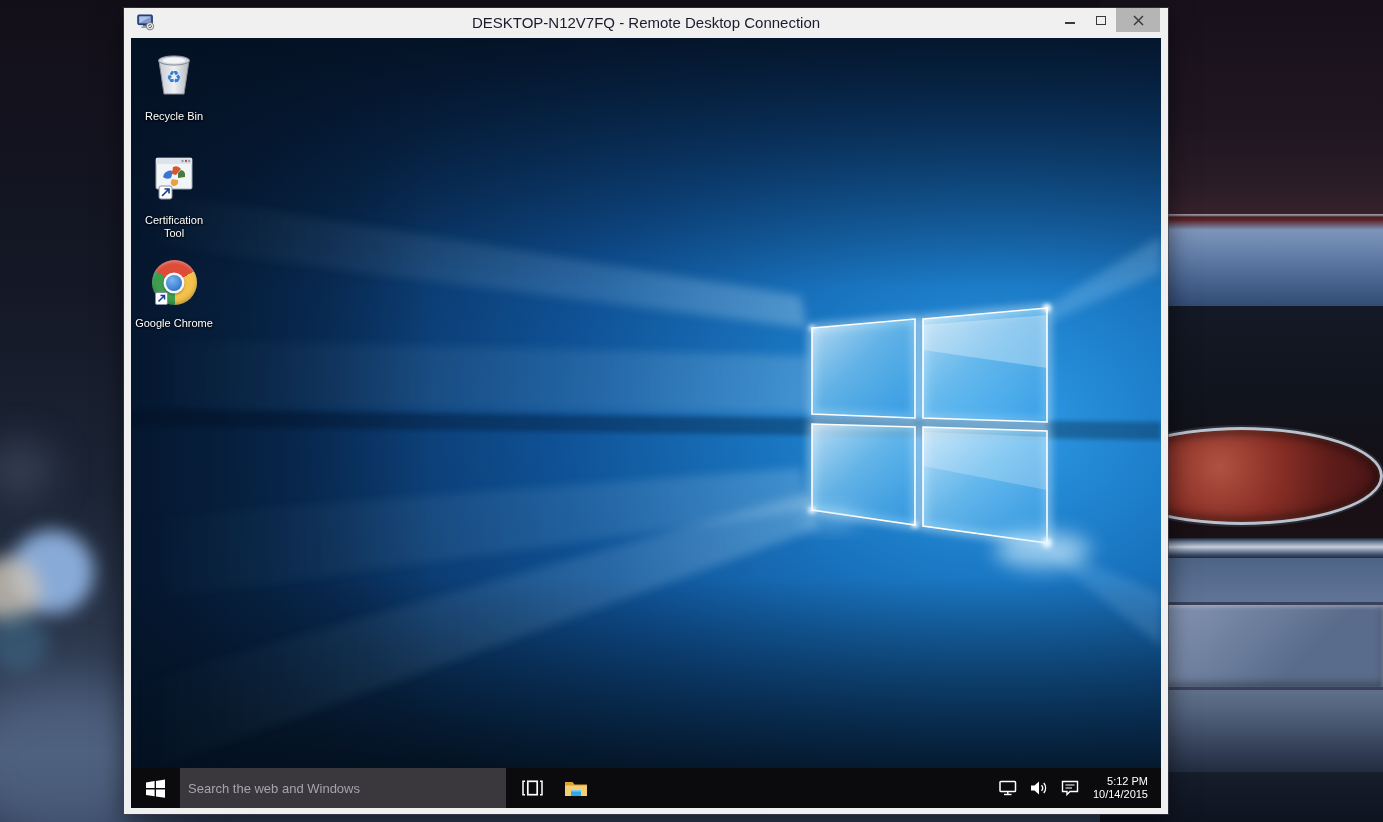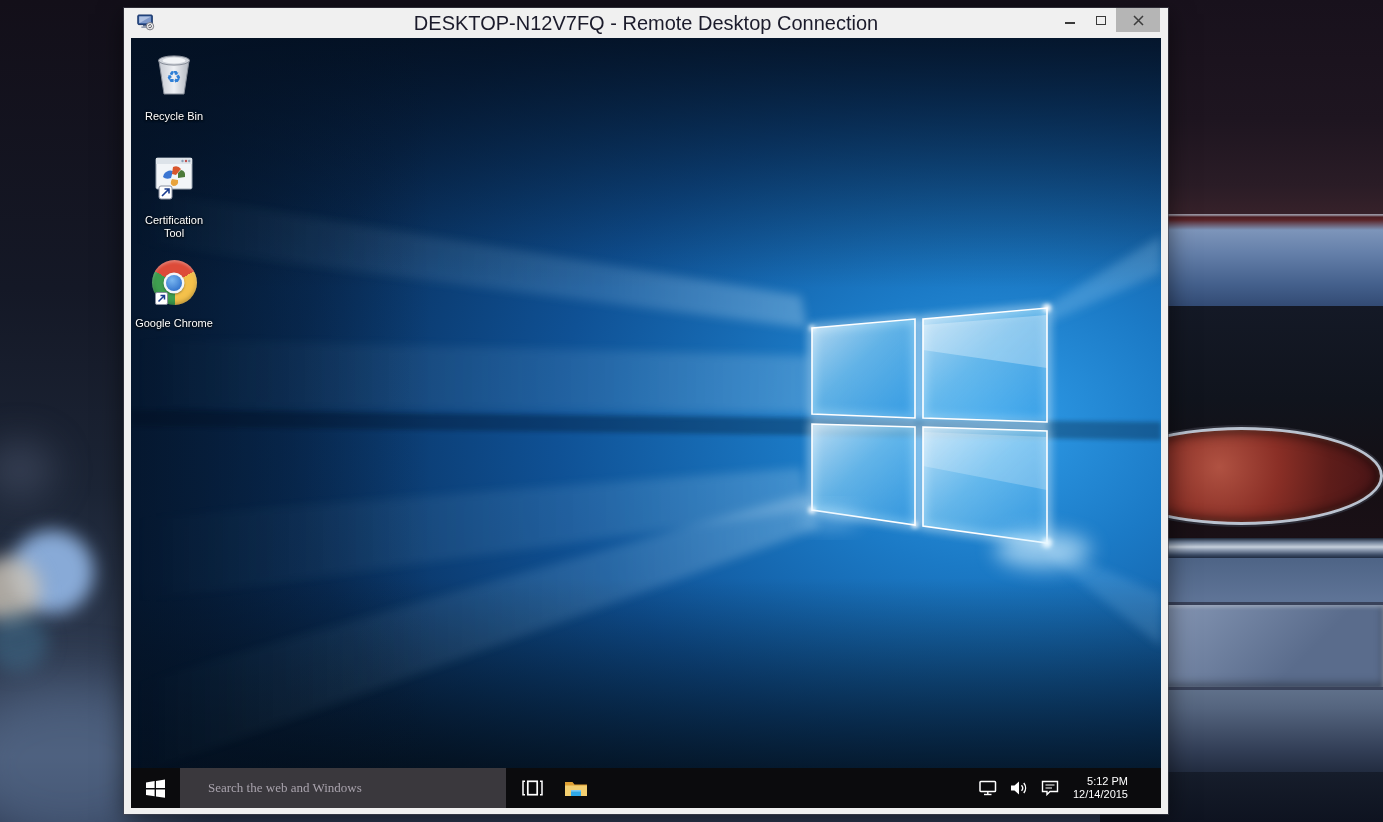--- a/index.html
+++ b/index.html
@@ -29,21 +29,21 @@
     box-shadow:inset 0 2px 4px rgba(255,255,255,.35),inset 0 -4px 8px rgba(0,0,0,.35)}
   .plate-sticker{position:absolute;left:6px;top:9px;background:#3c4158;color:#e9e6dc;font-size:10px;font-weight:bold;
     padding:1px 3px;border-radius:2px;letter-spacing:.5px}
   .plate-letters{position:absolute;left:5px;top:32px;font-size:32px;font-weight:bold;color:#d3dae8;letter-spacing:2px;
     transform:skewX(-4deg) rotate(-2deg);text-shadow:1px 1px 0 #2a3045,2px 2px 3px rgba(0,0,0,.7)}
   
   .rdp-window{position:absolute;left:124px;top:8px;width:1044px;height:806px;background:#f0f0f0;
     box-shadow:0 0 0 1px rgba(70,70,80,.55),0 6px 24px rgba(0,0,0,.55)}
   .titlebar{position:relative;height:30px;background:#f0f0f0}
   .rdp-app-icon{position:absolute;left:13px;top:6px;width:18px;height:17px}
-  .title{text-align:center;line-height:30px;font-size:20px;color:#1b1b2b;white-space:nowrap}
+  .title{text-align:center;line-height:30px;font-size:15px;color:#1b1b2b;white-space:nowrap}
   .controls{position:absolute;right:8px;top:0;height:24px;display:flex}
   .ctrl{width:31px;height:24px;display:flex;align-items:center;justify-content:center;border:none;background:transparent;cursor:pointer}
   .ctrl.close{width:44px;background:#b5b5b5}
   .glyph-min{width:10px;height:2px;background:#3a3a3a;margin-top:5px}
   .glyph-max{width:10px;height:9px;border:1.5px solid #3a3a3a;background:transparent}
   
   .remote-screen{position:absolute;left:7px;top:30px;width:1030px;height:770px;background:#0a3764;overflow:hidden}
   .wallpaper{position:absolute;left:0;top:0}
   .desk-icon{position:absolute;left:4px;width:78px;display:flex;flex-direction:column;align-items:center;cursor:pointer}
   .di-0{top:8px}.di-1{top:112px}.di-2{top:215px}.di-3{top:318px}
@@ -57,27 +57,27 @@
     box-shadow:inset 0 2px 3px rgba(255,255,255,.3),inset 0 -2px 4px rgba(0,0,0,.25)}
   .chrome-white{position:absolute;left:50%;top:50%;transform:translate(-50%,-50%);width:21px;height:21px;border-radius:50%;
     background:#f4f6f8;box-shadow:0 1px 2px rgba(0,0,0,.35)}
   .chrome-blue{position:absolute;left:50%;top:50%;transform:translate(-50%,-50%);width:16px;height:16px;border-radius:50%;
     background:radial-gradient(circle at 38% 32%,#7ab6f0,#3a7bd0 70%,#2c5fa8)}
   
   .taskbar{position:absolute;left:0;bottom:0;width:1030px;height:40px;background:#0b0b0d;display:flex;align-items:stretch}
   .start-btn{width:49px;display:flex;align-items:center;justify-content:center;background:transparent;border:none;cursor:pointer}
   .search-box{width:326px;background:#3a383d;display:flex;align-items:center}
   .search-box input{flex:1;background:transparent;border:none;outline:none;color:#cfc8d2;font-size:13px;
-    padding:0 10px 0 28px;font-family:Liberation Serif, serif}
+    padding:0 10px 0 8px;font-family:Liberation Sans, sans-serif}
   .search-box input::placeholder{color:#a8a2ac;opacity:1}
   .tb-btn{width:44px;display:flex;align-items:center;justify-content:center;background:transparent;border:none;cursor:pointer}
   .tb-btn.tv{margin-left:4px}
   .tray{margin-left:auto;display:flex;align-items:center}
   .tray-icon{padding:0 6px;display:flex;align-items:center;cursor:pointer}
-  .clock{margin:0 26px 0 8px;text-align:right;color:#fff;font-size:11px;line-height:13px;cursor:pointer}
+  .clock{margin:0 6px 0 8px;text-align:right;color:#fff;font-size:11px;line-height:13px;cursor:pointer}
   .show-desktop{width:1px;background:#5f5f66;margin-right:6px;cursor:pointer}
 </style>
 </head>
 <body>
 
 <div class="stage">
 
   <div class="bokeh" style="left:1193px;top:90px;width:80px;height:80px;background:rgba(160,70,52,.78)"></div>
   <div class="bokeh" style="left:1232px;top:106px;width:72px;height:72px;background:rgba(150,62,48,.7)"></div>
   <div class="bokeh" style="left:1257px;top:83px;width:90px;height:90px;background:rgba(165,72,55,.8)"></div>
@@ -311,21 +311,21 @@
             </svg>
           </span>
           <span class="tray-icon">
             <svg width="18" height="16" viewBox="0 0 18 16">
               <path d="M1.5,1.5 h15 v10 h-7.5 l-3,3 v-3 h-4.5 Z" fill="none" stroke="#fff" stroke-width="1.4"></path>
               <path d="M4.5,5 h9 M4.5,8 h6.5" stroke="#fff" stroke-width="1.2"></path>
             </svg>
           </span>
           <div class="clock">
             <div>5:12 PM</div>
-            <div>12/14/2015</div>
+            <div>10/14/2015</div>
           </div>
           <div class="show-desktop"></div>
         </div>
       </div>
 
     </div>
   </div>
 </div>
 
 </body></html>

